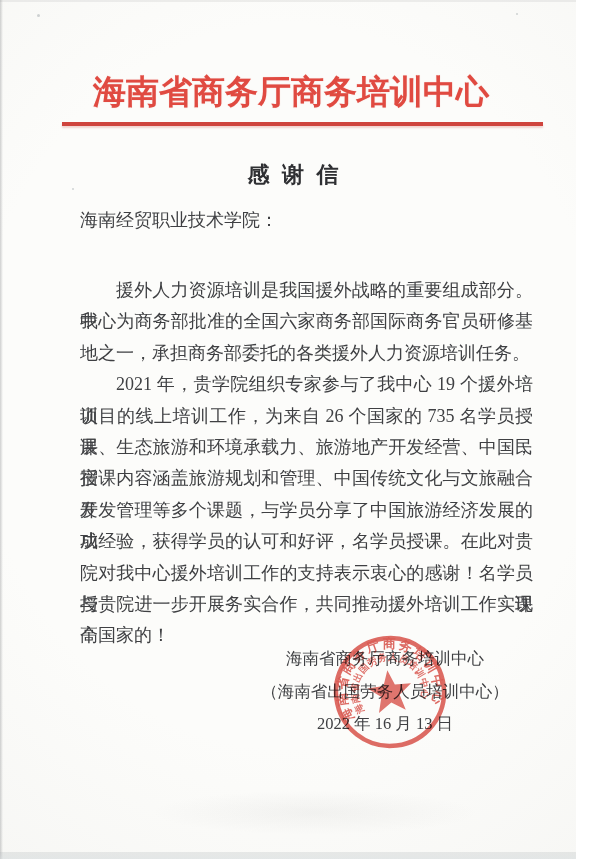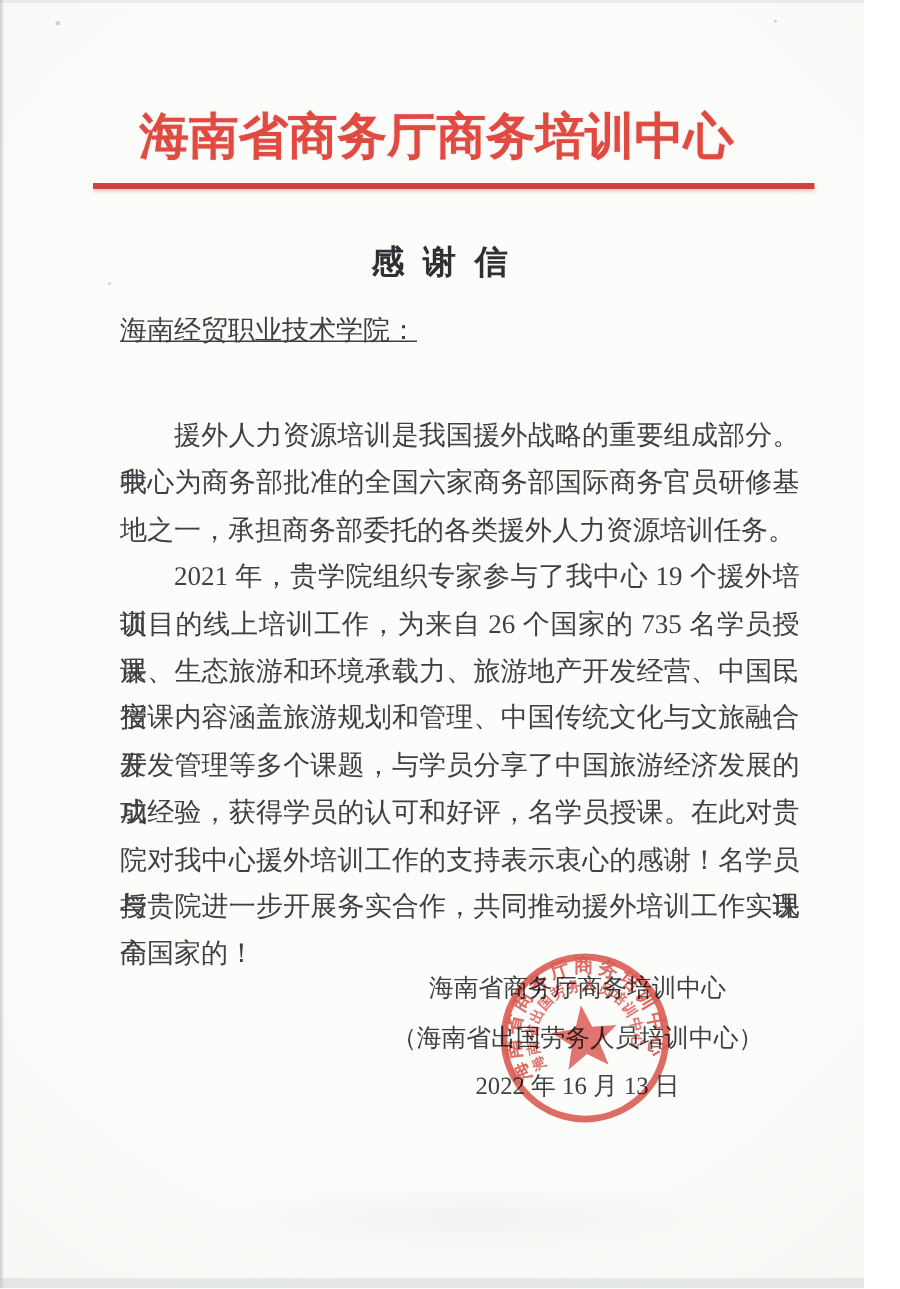--- a/index.html
+++ b/index.html
@@ -40,21 +40,21 @@
   
   .letter-title{
     position:absolute;left:0;top:162px;width:586px;
     text-align:center;font-size:22px;font-weight:700;
     line-height:26px;word-spacing:7px;color:#2f3033;
   }
 
   
   .salutation{
     position:absolute;left:80px;top:205px;width:453px;
-    font-size:18px;line-height:31px;color:var(--body-text,#3f4043);text-decoration:underline;
+    font-size:18px;line-height:31px;color:var(--body-text,#3f4043);
   }
   .body-lines{
     position:absolute;left:80px;top:236px;width:453px;margin-top:39px;
   }
   .bline{
     height:31.4px;line-height:31.4px;font-size:18px;
     color:var(--body-text,#3f4043);
     text-align:justify;text-justify:inter-character;
   }
   .bline.fill{text-align-last:justify;}

